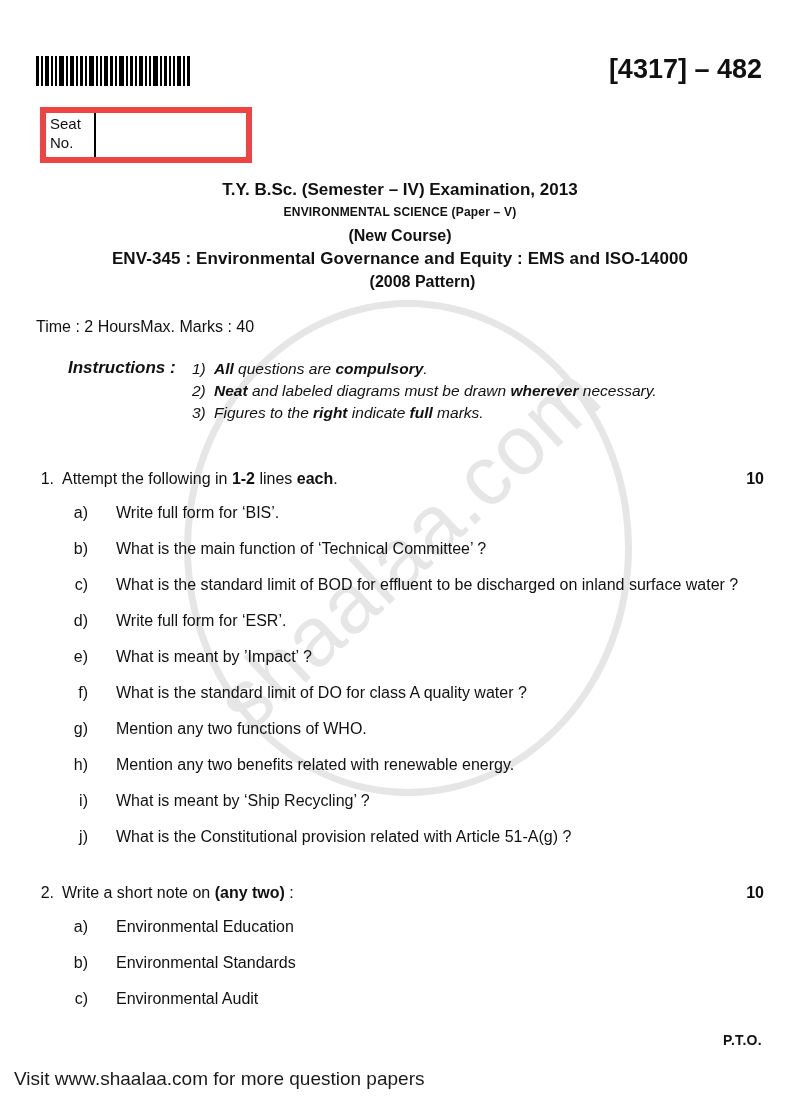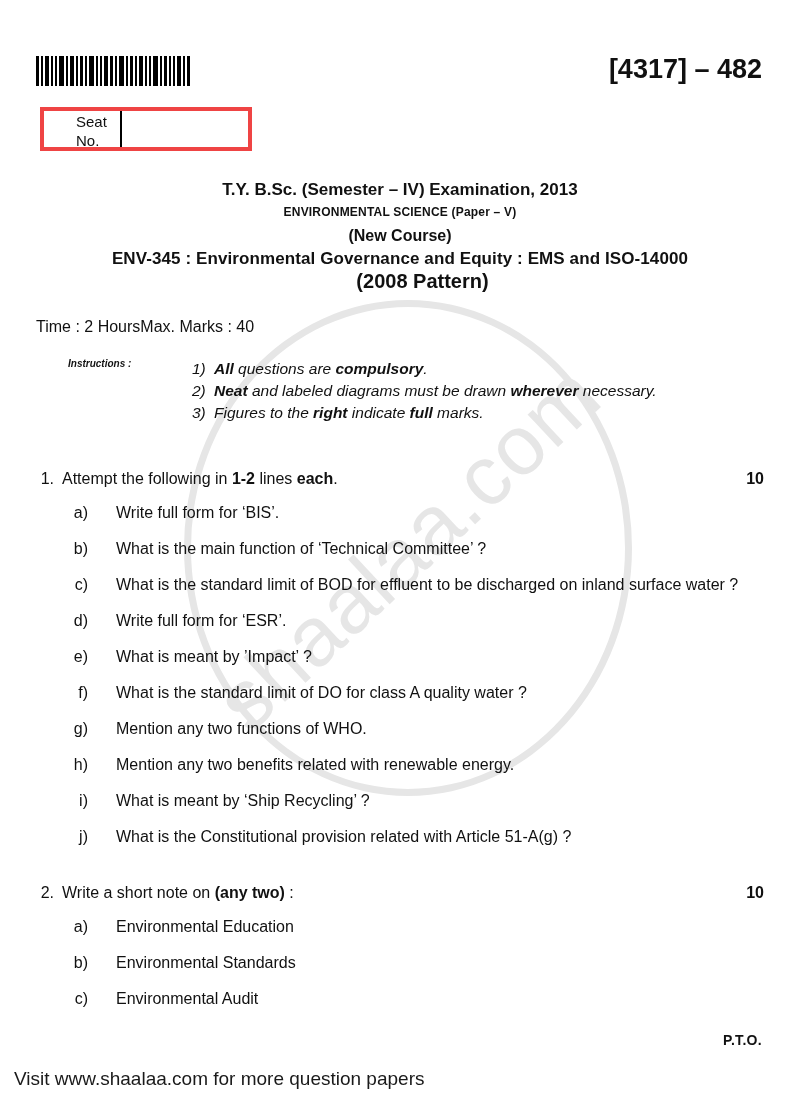--- a/index.html
+++ b/index.html
@@ -80,25 +80,24 @@
     font-weight: bold;
     letter-spacing: 0px;
     white-space: nowrap;
   }
 
   .seat-box {
     position: absolute;
     left: 40px;
     top: 107px;
     width: 212px;
-    height: 44px;
-    border: 4px solid #ef4444;
+    height: 56px;
+    border: 6px solid #ef4444;
     box-sizing: border-box;
     display: flex;
-    padding-left: 28px;
   }
   .seat-label {
     width: 50px;
     border-right: 2px solid #000;
     box-sizing: border-box;
     font-size: 15px;
     line-height: 19px;
     padding: 1px 0 0 4px;
     font-weight: normal;
   }
@@ -118,21 +117,21 @@
   .title-line {
     font-size: 17px;
     font-weight: bold;
     line-height: 23px;
     white-space: nowrap;
   }
   .title-line.l1 { font-size: 17px; }
   .title-line.l2 { font-size: 12px; letter-spacing: 0.2px; }
   .title-line.l3 { font-size: 16px; }
   .title-line.l4 { font-size: 17px; letter-spacing: 0.1px; }
-  .title-line.l5 { font-size: 20px; padding-left: 45px; }
+  .title-line.l5 { font-size: 16px; padding-left: 45px; }
 
   
   .time-row {
     position: absolute;
     left: 36px;
     right: 38px;
     top: 318px;
     display: flex;
     font-size: 16px;
   }
@@ -145,21 +144,21 @@
     width: 690px;
     font-style: italic;
     font-size: 15.5px;
   }
   .instr-head {
     position: absolute;
     left: 0;
     top: 0;
     font-weight: bold;
     font-style: italic;
-    font-size: 10px;
+    font-size: 17px;
     white-space: nowrap;
   }
   .instr-list {
     margin-left: 124px;
   }
   .instr-item {
     display: flex;
     margin-bottom: 1px;
     line-height: 21px;
   }

